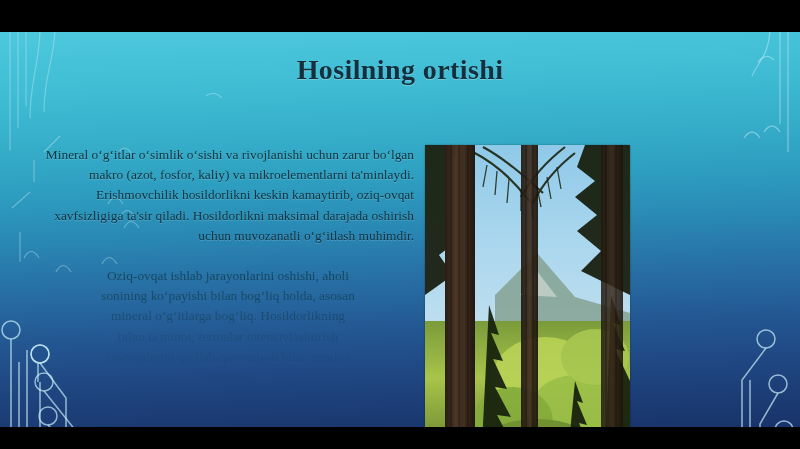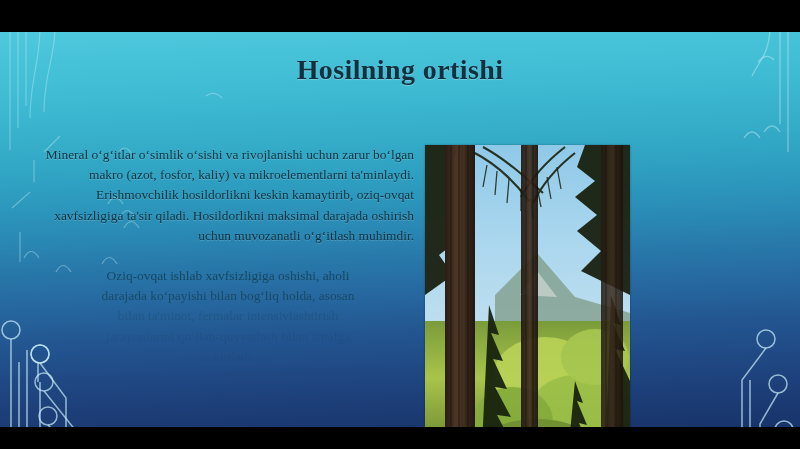--- a/index.html
+++ b/index.html
@@ -168,22 +168,23 @@
         <path d="M784 407 L784 449"></path>
       </g>
     </svg>
   </div>
 
   <div class="title">Hosilning ortishi</div>
 
   <div class="body-col">
     <p class="para para-1">Mineral o‘g‘itlar o‘simlik o‘sishi va rivojlanishi uchun zarur bo‘lgan makro (azot, fosfor, kaliy) va mikroelementlarni ta'minlaydi.  Erishmovchilik hosildorlikni keskin kamaytirib, oziq-ovqat xavfsizligiga ta'sir qiladi.  Hosildorlikni maksimal darajada oshirish uchun muvozanatli o‘g‘itlash muhimdir.</p>
     <p class="para para-2">
-      <span class="ln ln-1">Oziq-ovqat ishlab xavfsizligiga oshishi, aholi</span>
-      <span class="ln ln-2">darajada ko‘payishi bilan bog‘liq holda, asosan</span>
+      <span class="ln ln-1">Oziq-ovqat ishlab jarayonlarini oshishi, aholi</span>
+      <span class="ln ln-2">sonining ko‘payishi bilan bog‘liq holda, asosan</span>
+      <span class="ln ln-3">mineral o‘g‘itlarga bog‘liq. Hosildorlikning</span>
       <span class="ln ln-5">bilan ta'minot, fermalar intensivlashtirish</span>
       <span class="ln ln-6">jarayonlarini qo‘llab-quvvatlash bilan amalga</span>
       <span class="ln ln-7">oshiriladi.</span>
     </p>
   </div>
 
   <div class="photo">
     <svg viewBox="0 0 205 319" preserveAspectRatio="none" xmlns="http://www.w3.org/2000/svg">
       <defs>
         <linearGradient id="sky" x1="0" y1="0" x2="0" y2="1">

